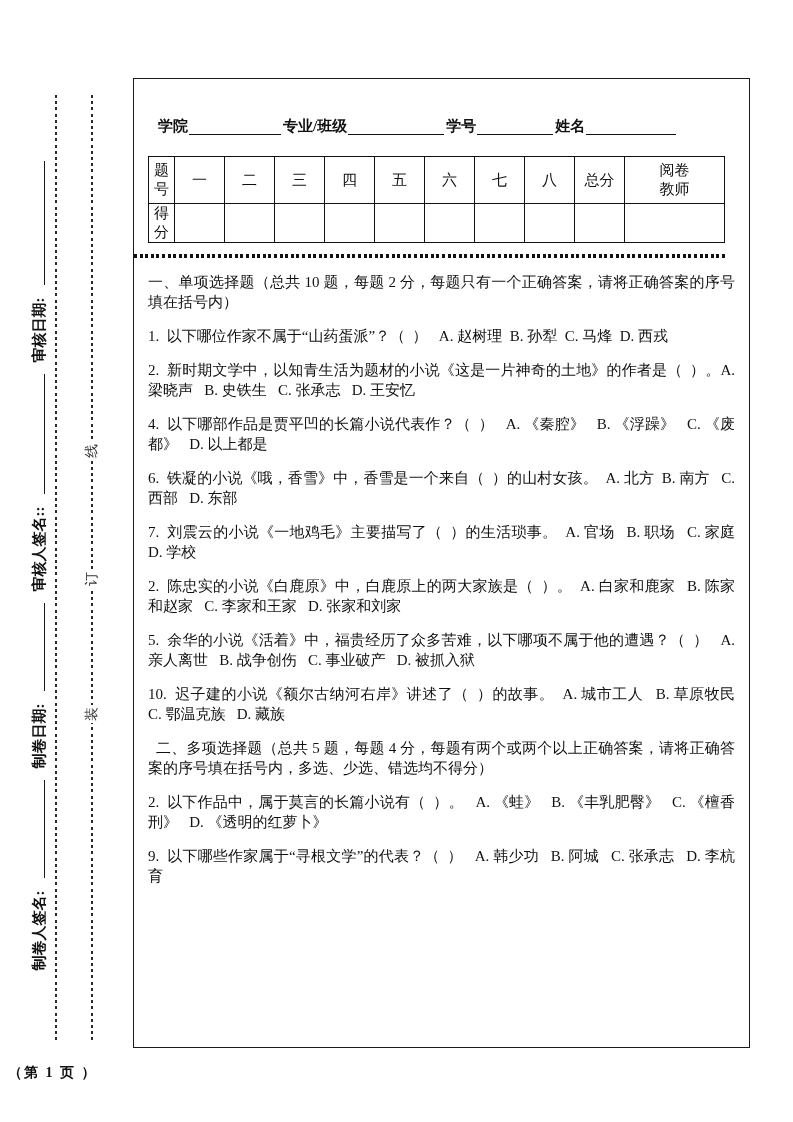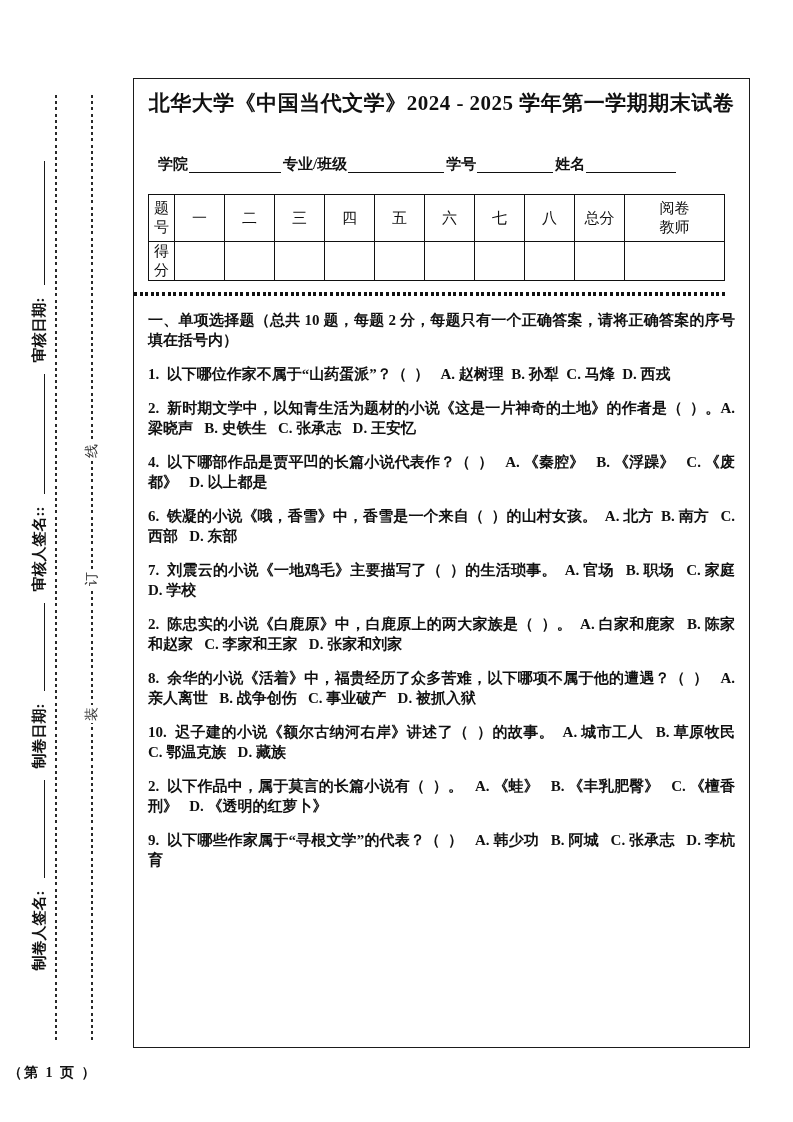--- a/index.html
+++ b/index.html
@@ -87,23 +87,22 @@
     margin-top:11px;margin-left:-14px;
     width:594px;height:3.6px;
     background:repeating-linear-gradient(to right,#111 0 3px,transparent 3px 5.6px);
   }
   .qa{font-size:15px;}
   .qa p{
     margin:14px 0;
     line-height:20px;
     text-align:justify;
     white-space:pre-wrap;
-    font-weight:bold;
-  }
-  .qa p.sec{font-weight:700;}
+  }
+  .qa p.sec{font-weight:400;}
   .footer{
     position:absolute;left:0;top:1064px;width:793px;
     font-size:14px;font-weight:bold;
     letter-spacing:2px;
     padding-left:8px;
   }
 </style>
 </head>
 <body>
 
@@ -118,21 +117,20 @@
     <span class="sig-line" style="width:124px"></span>
 </div>
 <div class="dotline l1"></div>
 <div class="dotline l2"></div>
 <span class="bindchar" style="top:440px">线</span>
 <span class="bindchar" style="top:568px">订</span>
 <span class="bindchar" style="top:703px">装</span>
 
 <div class="sheet">
 
-  <div class="title">北华大学《中国当代文学》2024 - 2025 学年第一学期期末试卷</div>
 
   <div class="fields">
     <span>学院</span>
       <span class="f-line" style="width:92px"></span>
     <span>专业/班级</span>
       <span class="f-line" style="width:96px"></span>
     <span>学号</span>
       <span class="f-line" style="width:76px"></span>
     <span>姓名</span>
       <span class="f-line" style="width:90px"></span>
@@ -188,21 +186,22 @@
   <div class="dotted-sep"></div>
 
   <div class="qa">
     <p class="sec">一、单项选择题（总共 10 题，每题 2 分，每题只有一个正确答案，请将正确答案的序号填在括号内）</p>
     <p>1.  以下哪位作家不属于“山药蛋派”？（  ）   A. 赵树理  B. 孙犁  C. 马烽  D. 西戎</p>
     <p>2.  新时期文学中，以知青生活为题材的小说《这是一片神奇的土地》的作者是（  ）。A. 梁晓声   B. 史铁生   C. 张承志   D. 王安忆</p>
     <p>4.  以下哪部作品是贾平凹的长篇小说代表作？（  ）   A. 《秦腔》   B. 《浮躁》   C. 《废都》   D. 以上都是</p>
     <p>6.  铁凝的小说《哦，香雪》中，香雪是一个来自（  ）的山村女孩。  A. 北方  B. 南方   C. 西部   D. 东部</p>
     <p>7.  刘震云的小说《一地鸡毛》主要描写了（  ）的生活琐事。  A. 官场   B. 职场   C. 家庭   D. 学校</p>
     <p>2.  陈忠实的小说《白鹿原》中，白鹿原上的两大家族是（  ）。  A. 白家和鹿家   B. 陈家和赵家   C. 李家和王家   D. 张家和刘家</p>
-    <p>8.  余华的小说《活着》中，福贵经历了众多苦难，以下哪项不属于他的遭遇？（  ）   A. 亲人离世   B. 战争创伤   C. 事业破产   D. 被抓入狱</p>
+    <p>5.  余华的小说《活着》中，福贵经历了众多苦难，以下哪项不属于他的遭遇？（  ）   A. 亲人离世   B. 战争创伤   C. 事业破产   D. 被抓入狱</p>
     <p>10.  迟子建的小说《额尔古纳河右岸》讲述了（  ）的故事。  A. 城市工人   B. 草原牧民   C. 鄂温克族   D. 藏族</p>
+    <p class="sec">  二、多项选择题（总共 5 题，每题 4 分，每题有两个或两个以上正确答案，请将正确答案的序号填在括号内，多选、少选、错选均不得分）</p>
     <p>2.  以下作品中，属于莫言的长篇小说有（  ）。   A. 《蛙》   B. 《丰乳肥臀》   C. 《檀香刑》   D. 《透明的红萝卜》</p>
     <p>9.  以下哪些作家属于“寻根文学”的代表？（  ）   A. 韩少功   B. 阿城   C. 张承志   D. 李杭育</p>
   </div>
 
 </div>
 
 <div class="footer">（第 1 页 ）</div>
 
 </body></html>

